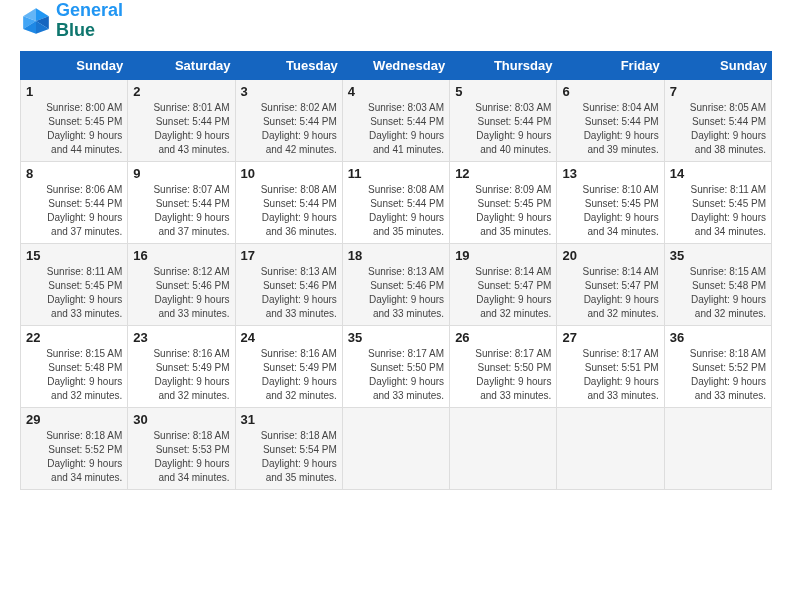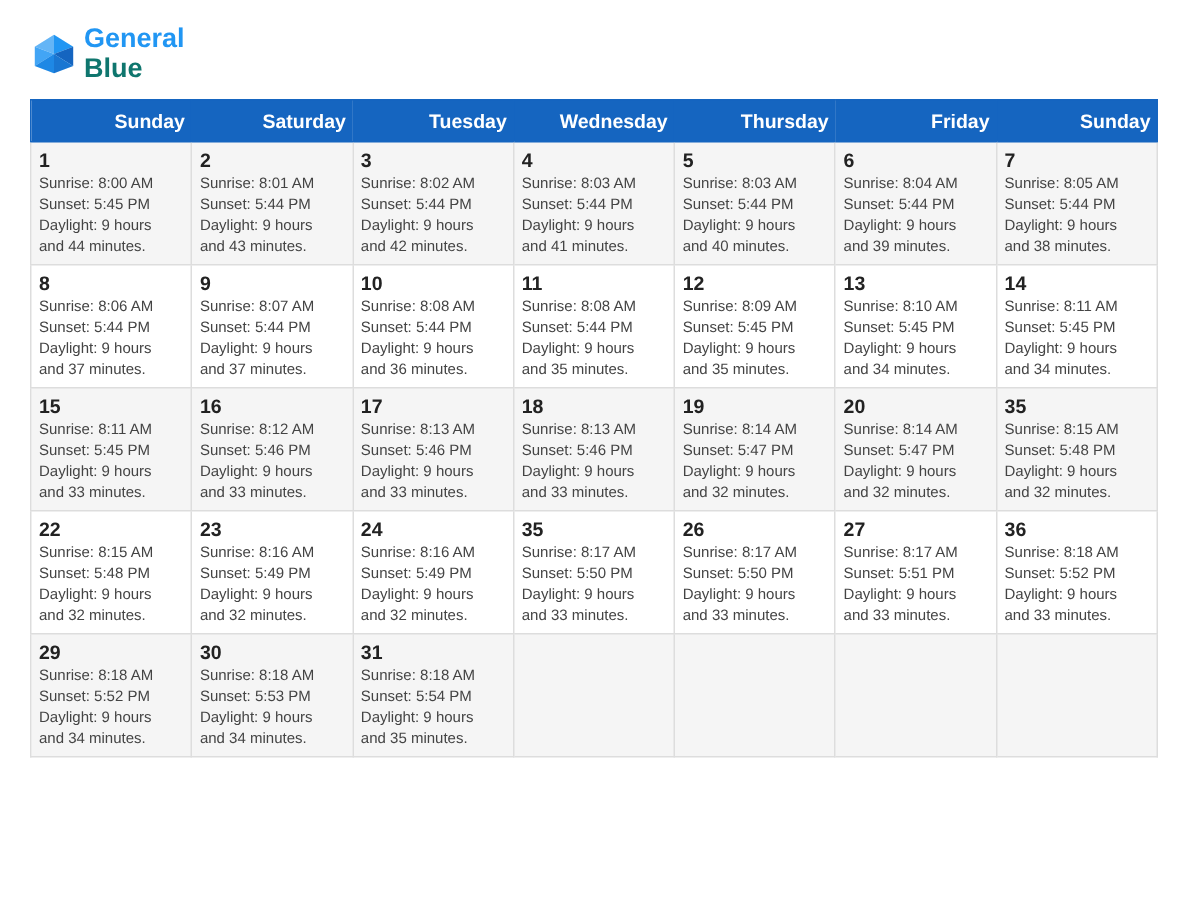--- a/index.html
+++ b/index.html
@@ -6,21 +6,21 @@
     body {
       font-family: Arial, sans-serif;
       background: #fff;
       width: 792px;
       height: 612px;
       overflow: hidden;
     }
     .page {
       width: 792px;
       min-height: 612px;
-      padding: 16px 20px 10px 20px;
+      padding: 1px 20px 10px 20px;
       background: #fff;
     }
     .header {
       display: flex;
       justify-content: space-between;
       align-items: flex-start;
       margin-bottom: 10px;
     }
     .logo {
       display: flex;
@@ -86,20 +86,21 @@
       font-size: 13px;
       font-weight: bold;
       color: #222;
       display: block;
       margin-bottom: 2px;
     }
     .cell-info {
       font-size: 10px;
       line-height: 1.4;
       color: #444;
+      text-align: right;
     }
     .empty-cell {
       background: #fff !important;
     }
     tbody tr:nth-child(odd) .empty-cell {
       background: #f5f5f5 !important;
     }
   </style>
 </head>
 <body>

